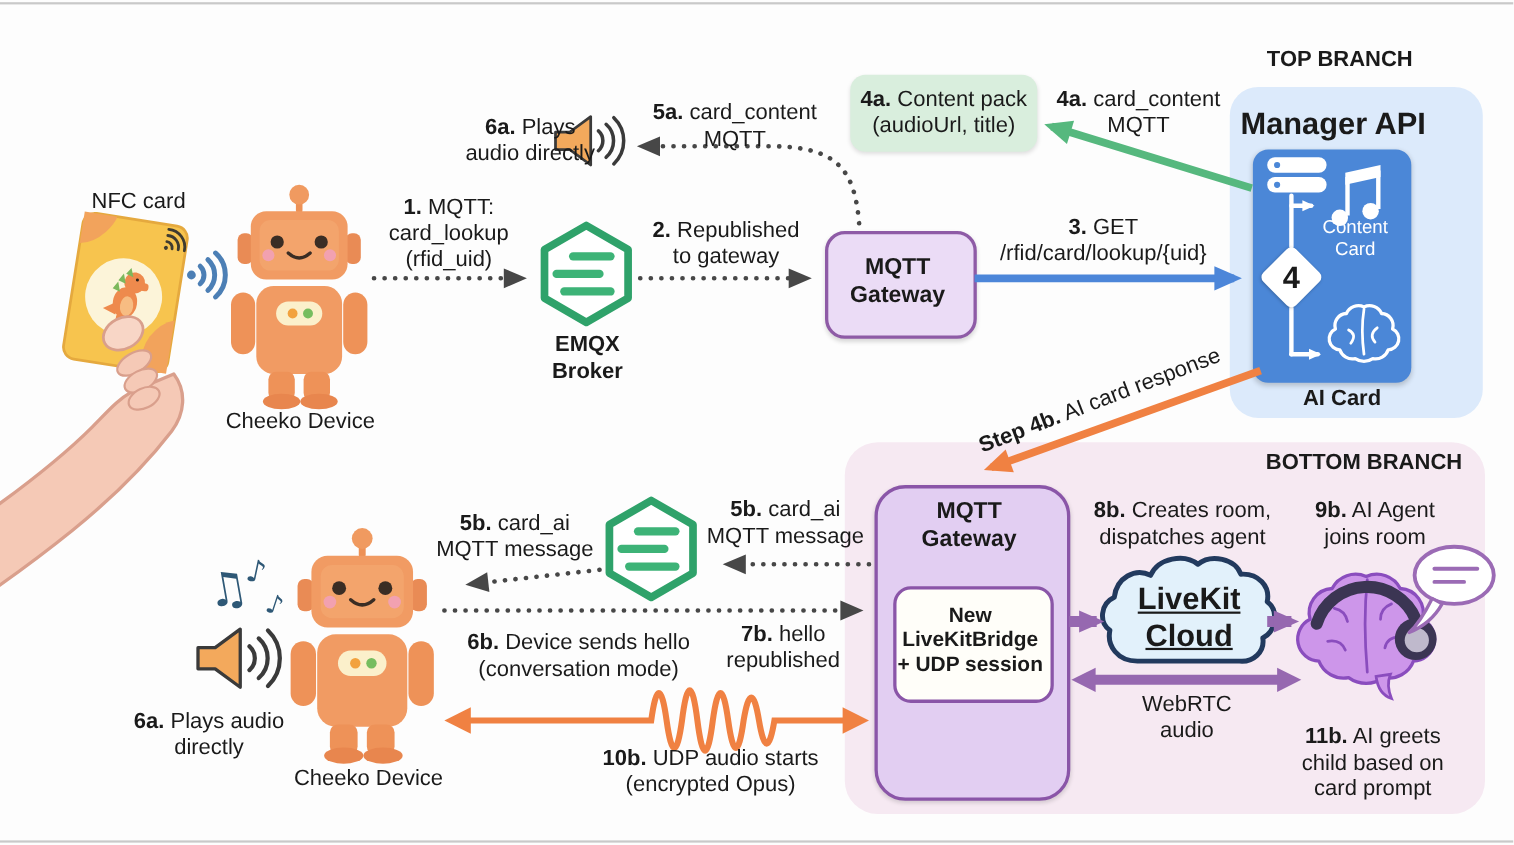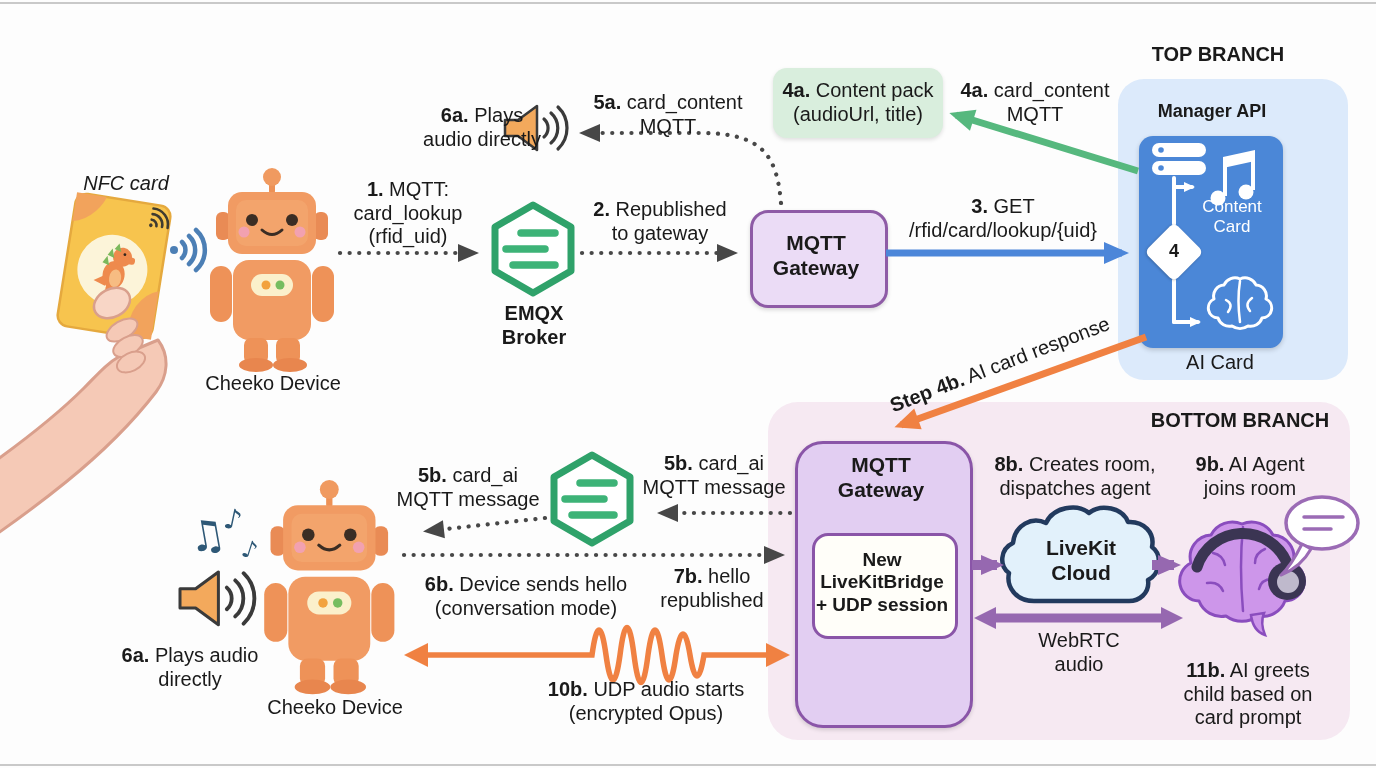--- a/index.html
+++ b/index.html
@@ -8,21 +8,21 @@
   .container{position:absolute;z-index:1;}
   .box{position:absolute;z-index:2;}
   svg.art{position:absolute;left:0;top:0;z-index:3;}
   .diamond{position:absolute;z-index:4;width:42px;height:42px;background:#FFFFFF;border-radius:6px;
            transform:translate(-50%,-50%) rotate(45deg);box-shadow:0 1px 3px rgba(0,0,0,.25);}
   .lbl{position:absolute;z-index:5;transform:translate(-50%,-50%);text-align:center;
        font-size:20px;line-height:1.18;white-space:nowrap;}
   .bold{font-weight:bold;}
   .w17{font-size:17px;color:#FFFFFF;}
   .f19{font-size:19px;}
-  .f22{font-size:18px;}
+  .f22{font-size:28px;}
   .rot{transform:translate(-50%,-50%) rotate(-21deg);}
   .note{position:absolute;z-index:3;font-family:"DejaVu Sans",sans-serif;color:#2E5876;line-height:1;}
   .edge{position:absolute;left:0;width:1376px;background:#8A8A8A;opacity:.45;z-index:6;pointer-events:none;}
   b{font-weight:bold;}
   .tb{background:#DCEAFB;border-radius:26px;}
   .bb{background:#F6E9F2;border-radius:30px;}
   .mgr{background:#4B87D7;border-radius:14px;box-shadow:0 2px 5px rgba(0,0,0,.18);}
   .gw{background:#EBDCF6;border:3px solid #8E5BA6;border-radius:18px;box-shadow:0 2px 4px rgba(0,0,0,.15);}
   .gwb{background:#E2CEF2;border:3.5px solid #8A55A8;border-radius:28px;box-shadow:0 2px 4px rgba(0,0,0,.15);}
   .bridge{background:#FFFEF9;border:3px solid #8A55A8;border-radius:16px;}
@@ -234,21 +234,21 @@
       <polygon points="790,655 766,643 766,667" fill="#F08142"></polygon>
     </g>
   </svg>
 
   <div class="diamond" style="left:1174px;top:252px;"></div>
 
   <span class="note" style="left:188px;top:515px;font-size:42px;transform:rotate(-10deg);">♫</span>
   <span class="note" style="left:224px;top:506px;font-size:28px;transform:rotate(12deg);">♪</span>
   <span class="note" style="left:242px;top:538px;font-size:24px;transform:rotate(18deg);">♪</span>
 
-  <div class="lbl" style="left:126px;top:184px;font-style:italic;">NFC card</div>
+  <div class="lbl" style="left:126px;top:184px;">NFC card</div>
 
   <div class="lbl" style="left:408px;top:213px;text-align:center;">
     <div><b>1.</b><span> MQTT:</span></div>
     <div>card_lookup</div>
     <div>(rfid_uid)</div>
   </div>
 
   <div class="lbl" style="left:273px;top:384px;">Cheeko Device</div>
 
   <div class="lbl bold" style="left:534px;top:326px;">
@@ -295,21 +295,21 @@
 
   <div class="lbl bold f22" style="left:1212px;top:112px;">Manager API</div>
 
   <div class="lbl w17" style="left:1232px;top:217px;">
     <div>Content</div>
     <div>Card</div>
   </div>
 
   <div class="lbl bold f22" style="left:1174px;top:252px;">4</div>
 
-  <div class="lbl" style="left:1220px;top:363px;">AI Card</div>
+  <div class="lbl" style="left:1220px;top:363px;font-weight:bold;">AI Card</div>
 
   <div class="lbl rot" style="left:1000px;top:365px;">
     <b>Step 4b.</b><span> AI card response</span>
   </div>
 
   <div class="lbl bold" style="left:1240px;top:421px;">BOTTOM BRANCH</div>
 
   <div class="lbl bold" style="left:881px;top:478px;font-size:21px;">
     <div>MQTT</div>
     <div>Gateway</div>
@@ -356,21 +356,21 @@
   <div class="lbl" style="left:1075px;top:477px;">
     <div><b>8b.</b><span> Creates room,</span></div>
     <div>dispatches agent</div>
   </div>
 
   <div class="lbl" style="left:1250px;top:477px;">
     <div><b>9b.</b><span> AI Agent</span></div>
     <div>joins room</div>
   </div>
 
-  <div class="lbl bold" style="left:1081px;top:561px;font-size:21px;">
+  <div class="lbl bold" style="left:1081px;top:561px;font-size:28px;text-decoration:underline;">
     <div>LiveKit</div>
     <div>Cloud</div>
   </div>
 
   <div class="lbl" style="left:1079px;top:653px;">
     <div>WebRTC</div>
     <div>audio</div>
   </div>
 
   <div class="lbl" style="left:1248px;top:694px;">

